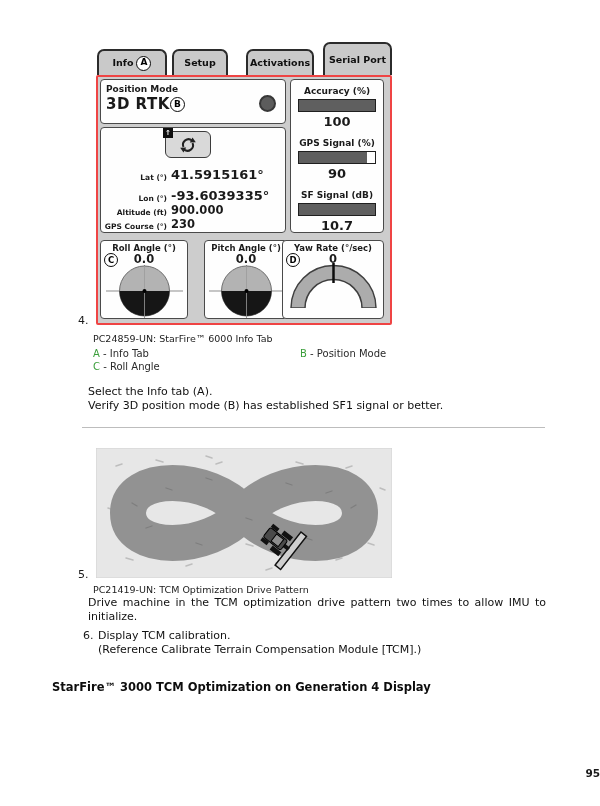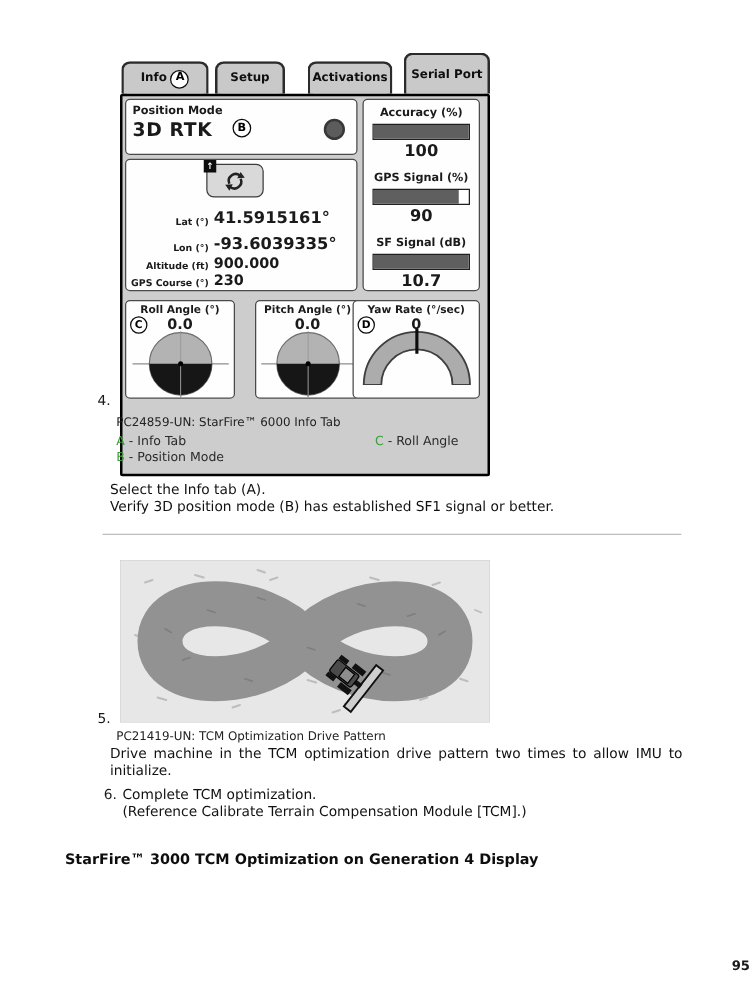--- a/index.html
+++ b/index.html
@@ -23,36 +23,36 @@
   .tab-info{left:1px;width:70px;}
   .tab-setup{left:76px;width:56px;}
   .tab-activations{left:150px;width:68px;}
   .tab-serial{left:227px;width:69px;height:33px;}
   .co{
     display:inline-flex;align-items:center;justify-content:center;flex:none;
     width:15px;height:15px;border:1.5px solid #0a0a0a;border-radius:50%;
     font-size:9px;font-weight:bold;background:#fff;color:#000;box-sizing:border-box;
   }
   .panel{
-    position:absolute;left:0;top:33px;width:296px;height:306px;background:#cdcdcd;
-    border:2px solid #000000;border-radius:2px;box-sizing:border-box;text-decoration:underline;
+    position:absolute;left:0;top:33px;width:296px;height:250px;background:#cdcdcd;
+    border:2px solid #ef4444;border-radius:2px;box-sizing:border-box;text-decoration:underline;
   }
   .box{
     position:absolute;background:#fefefe;border:1.5px solid #4a4a4a;
     border-radius:4px;box-sizing:border-box;overflow:hidden;
   }
   .box-posmode{left:2px;top:2px;width:186px;height:45px;}
   .box-nav{left:2px;top:50px;width:186px;height:106px;}
   .box-meters{left:192px;top:2px;width:94px;height:154px;}
   .box-roll{left:2px;top:163px;width:88px;height:79px;}
   .box-pitch{left:106px;top:163px;width:84px;height:79px;}
   .box-yaw{left:184px;top:163px;width:102px;height:79px;}
 
   .pm-label{font-size:9px;font-weight:bold;padding:4px 0 0 5px;}
-  .pm-row{display:flex;gap:16px;padding:1px 0 0 5px;}
+  .pm-row{display:flex;align-items:center;gap:0;padding:1px 0 0 5px;}
   .pm-value{font-size:15px;font-weight:bold;letter-spacing:0.5px;}
   .pm-indicator{
     position:absolute;right:9px;top:15px;width:17px;height:17px;border-radius:50%;
     background:#5c5c5c;border:2px solid #383838;box-sizing:border-box;
   }
 
   .refresh-btn{
     position:absolute;left:64px;top:3px;width:46px;height:27px;
     background:#d9d9d9;border:1.5px solid #3c3c3c;border-radius:6px;
     display:flex;align-items:center;justify-content:center;box-sizing:border-box;
@@ -233,26 +233,26 @@
 
 <div class="abs list-num" style="left:78px;top:314px;">4.</div>
 <div class="abs caption" style="left:93px;top:333px;">PC24859-UN: StarFire™ 6000 Info Tab</div>
 
 <div class="abs legend">
   <div>
     <span class="key">A</span>
     <span>- Info Tab</span>
   </div>
   <div>
+    <span class="key">B</span>
+    <span>- Position Mode</span>
+  </div>
+  <div>
     <span class="key">C</span>
     <span>- Roll Angle</span>
-  </div>
-  <div>
-    <span class="key">B</span>
-    <span>- Position Mode</span>
   </div>
 </div>
 
 <div class="abs bodytext" style="left:88px;top:385px;width:470px;">
   <div>Select the Info tab (A).</div>
   <div>Verify 3D position mode (B) has established SF1 signal or better.</div>
 </div>
 
 <div class="abs divider"></div>
 
@@ -272,18 +272,18 @@
     <rect x="-4.5" y="-4" width="9" height="9" fill="#8d8d8d" stroke="#000" stroke-width="1"></rect>
   </g>
 </svg>
 
 <div class="abs list-num" style="left:78px;top:568px;">5.</div>
 <div class="abs caption" style="left:93px;top:584px;">PC21419-UN: TCM Optimization Drive Pattern</div>
 <div class="abs bodytext" style="left:88px;top:596px;width:458px;text-align:justify;">Drive machine in the TCM optimization drive pattern two times to allow IMU to initialize.</div>
 
 <div class="abs list-num" style="left:83px;top:629px;">6.</div>
 <div class="abs bodytext" style="left:98px;top:629px;width:450px;">
-  <div>Complete TCM optimization.</div>
+  <div>Display TCM calibration.</div>
   <div>(Reference Calibrate Terrain Compensation Module [TCM].)</div>
 </div>
 
 <div class="abs doc-heading">StarFire™ 3000 TCM Optimization on Generation 4 Display</div>
 <div class="abs page-num">95</div>
 
 </body></html>

